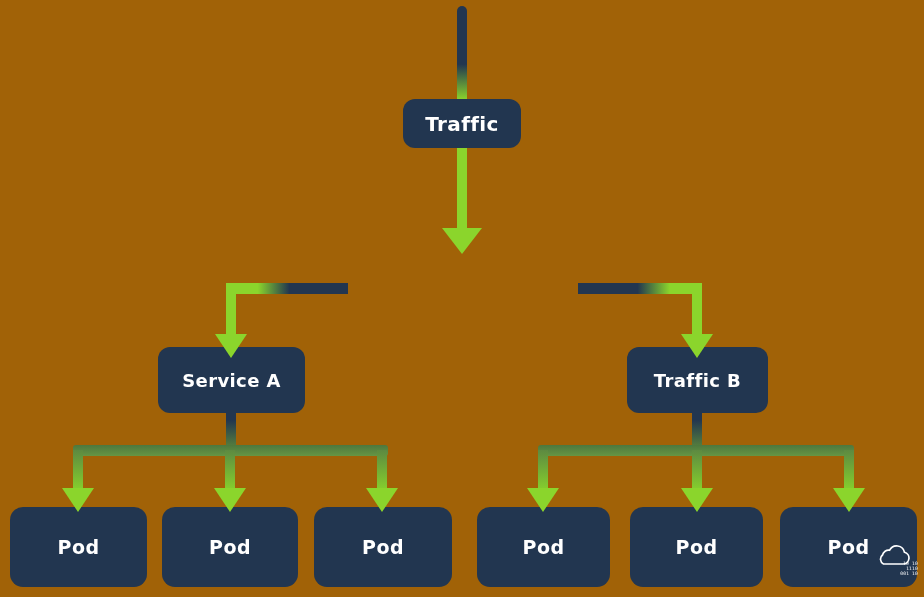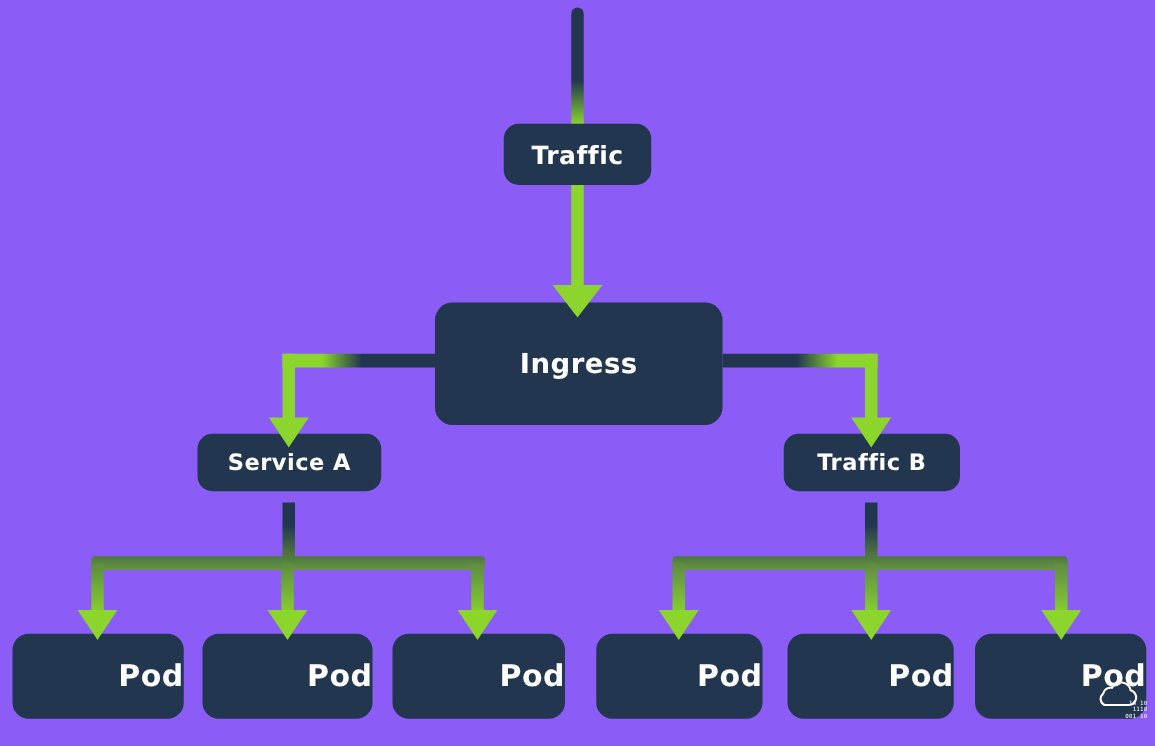--- a/index.html
+++ b/index.html
@@ -5,40 +5,40 @@
   :root{
     --navy:#223650;
     --lime:#8BD52C;
     --mid-green:#5d8c43;
     --white:#ffffff;
   }
   html,body{margin:0;padding:0;background:#ffffff;}
   .canvas{
     position:relative;
     width:924px;height:597px;
-    background:#8b5cf6;
+    background:#a16207;
     overflow:hidden;
     font-family:"DejaVu Sans", sans-serif;
   }
   
   .node{
     position:absolute;
     background:var(--navy);
     color:var(--white);
     display:flex;align-items:center;justify-content:center;
     font-weight:700;
     letter-spacing:0.4px;
     z-index:2;
   }
   .node-traffic{left:403px;top:99px;width:118px;height:49px;border-radius:12px;font-size:20px;}
   .node-ingress{left:348px;top:242px;width:230px;height:98px;border-radius:14px;font-size:22px;}
-  .node-service{top:347px;height:46px;border-radius:12px;font-size:18px;align-items:center;}
+  .node-service{top:347px;height:66px;border-radius:12px;font-size:18px;align-items:center;}
   .node-service-a{left:158px;width:147px;}
   .node-service-b{left:627px;width:141px;}
-  .node-pod{top:507px;height:68px;border-radius:13px;font-size:24px;justify-content:flex-end;}
+  .node-pod{top:507px;height:80px;border-radius:13px;font-size:19px;}
   .pod1{left:10px;width:137px;}
   .pod2{left:162px;width:136px;}
   .pod3{left:314px;width:138px;}
   .pod4{left:477px;width:133px;}
   .pod5{left:630px;width:133px;}
   .pod6{left:780px;width:137px;}
 
   
   .shaft{position:absolute;z-index:1;}
   .line-top{
@@ -114,23 +114,20 @@
 
   <div class="shaft stub stub-b"></div>
   <div class="bar bar-b"></div>
   <div class="shaft pod-arrow-shaft pa4"></div>
   <div class="shaft pod-arrow-shaft pa5"></div>
   <div class="shaft pod-arrow-shaft pa6"></div>
 
   <div class="node node-traffic">
     <span>Traffic</span>
   </div>
-  <div class="node node-ingress">
-    <span>Ingress</span>
-  </div>
   <div class="node node-service node-service-a">
     <span>Service A</span>
   </div>
   <div class="node node-service node-service-b">
     <span>Traffic B</span>
   </div>
 
   <div class="node node-pod pod1">
     <span>Pod</span>
   </div>

